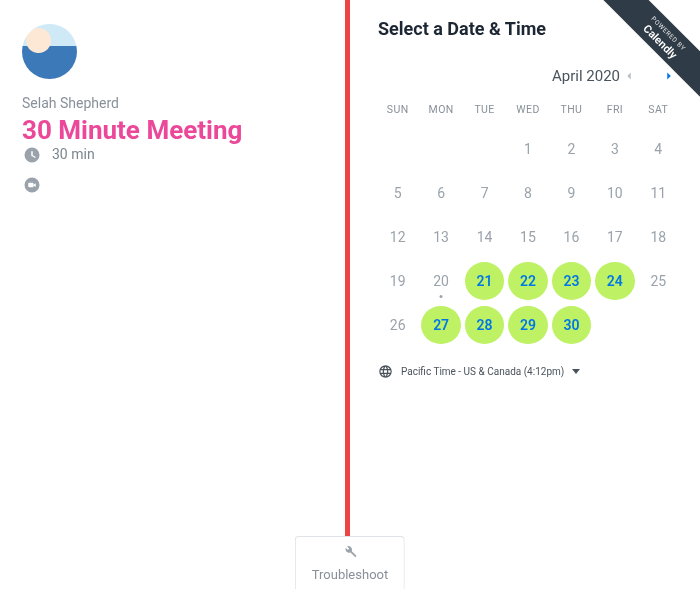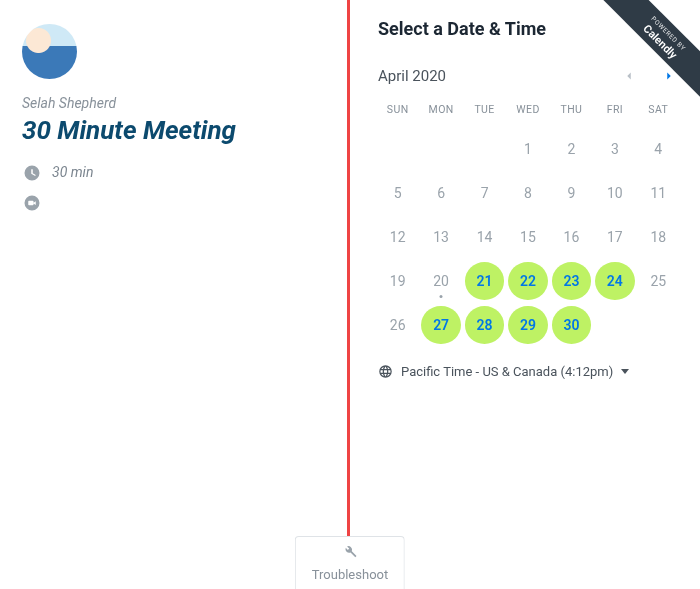--- a/index.html
+++ b/index.html
@@ -13,22 +13,21 @@
     overflow: hidden;
   }
   .container {
     display: flex;
     width: 100%;
     height: 100%;
   }
   .left {
     width: 50%;
     padding: 24px 28px 32px 22px;
-    border-right: 3px solid #ef4444;
-    font-style: italic;
+    border-right: 5px solid #ef4444;
   }
   .right {
     width: 50%;
     padding: 18px 22px 18px 28px;
     display: flex;
     flex-direction: column;
     position: relative;
   }
   .avatar {
     width: 55px;
@@ -41,22 +40,21 @@
     overflow: hidden;
   }
   .host-name {
     font-size: 14px;
     color: #88919a;
     margin-bottom: 4px;
   }
   .event-title {
     font-size: 26px;
     font-weight: 700;
-    color: #0c4a6e;
-    margin-bottom: 18px;
+    color: #ec4899;
   }
   .meta-row {
     display: flex;
     align-items: flex-start;
     gap: 10px;
     color: #7b858f;
     font-size: 14px;
     margin-bottom: 10px;
     line-height: 1.35;
   }
@@ -76,21 +74,21 @@
   }
   .select-title {
     font-size: 18px;
     font-weight: 700;
     color: #1c2733;
     margin-bottom: 28px;
   }
   .month-row {
     display: flex;
     align-items: center;
-    justify-content: space-between;
+    justify-content: flex-end;
     margin-bottom: 18px;
   }
   .month-label {
     font-size: 15px;
     color: #4a535c;
   }
   .nav-arrows {
     display: flex;
     gap: 22px;
     align-items: center;
@@ -140,21 +138,21 @@
     transform: translateX(-50%);
     width: 3px;
     height: 3px;
     background: #9aa3ab;
     border-radius: 50%;
   }
   .tz-row {
     display: flex;
     align-items: center;
     gap: 8px;
-    font-size: 13px;
+    font-size: 10px;
     color: #4a535c;
     margin-top: 20px;
     cursor: pointer;
   }
   .tz-row svg.globe { fill: #4a535c; }
   .tz-caret {
     width: 0; height: 0;
     border-left: 4px solid transparent;
     border-right: 4px solid transparent;
     border-top: 5px solid #4a535c;

